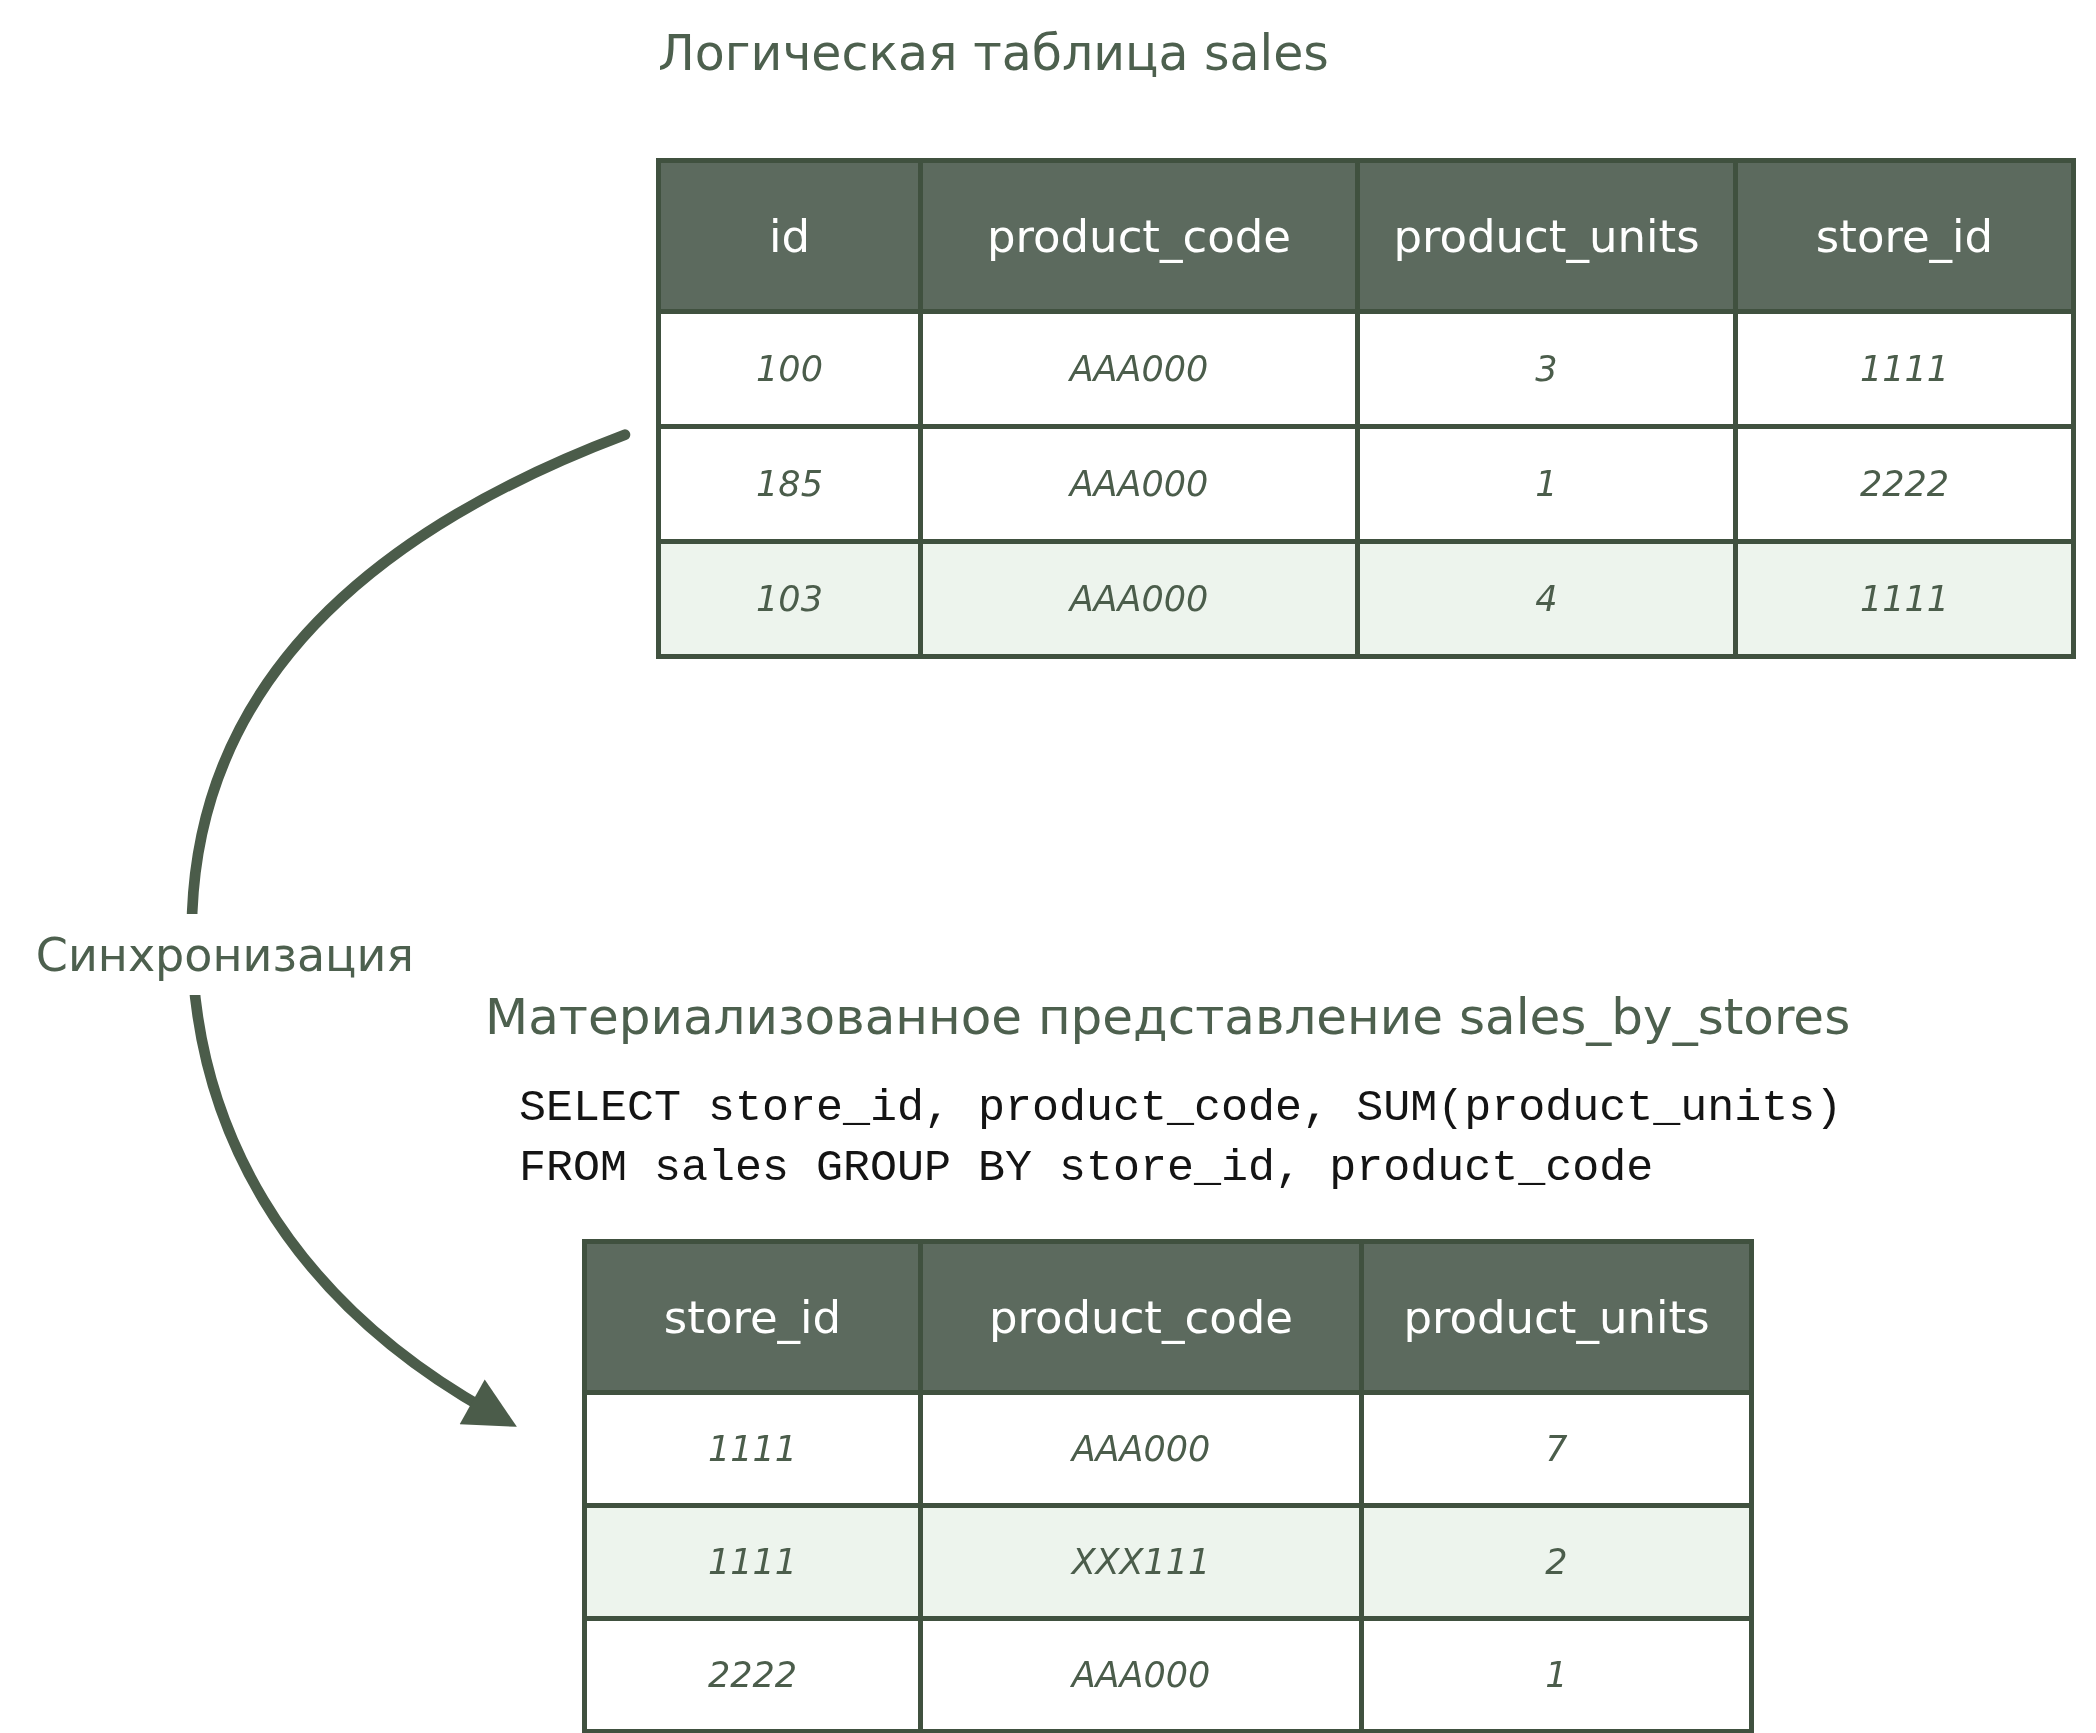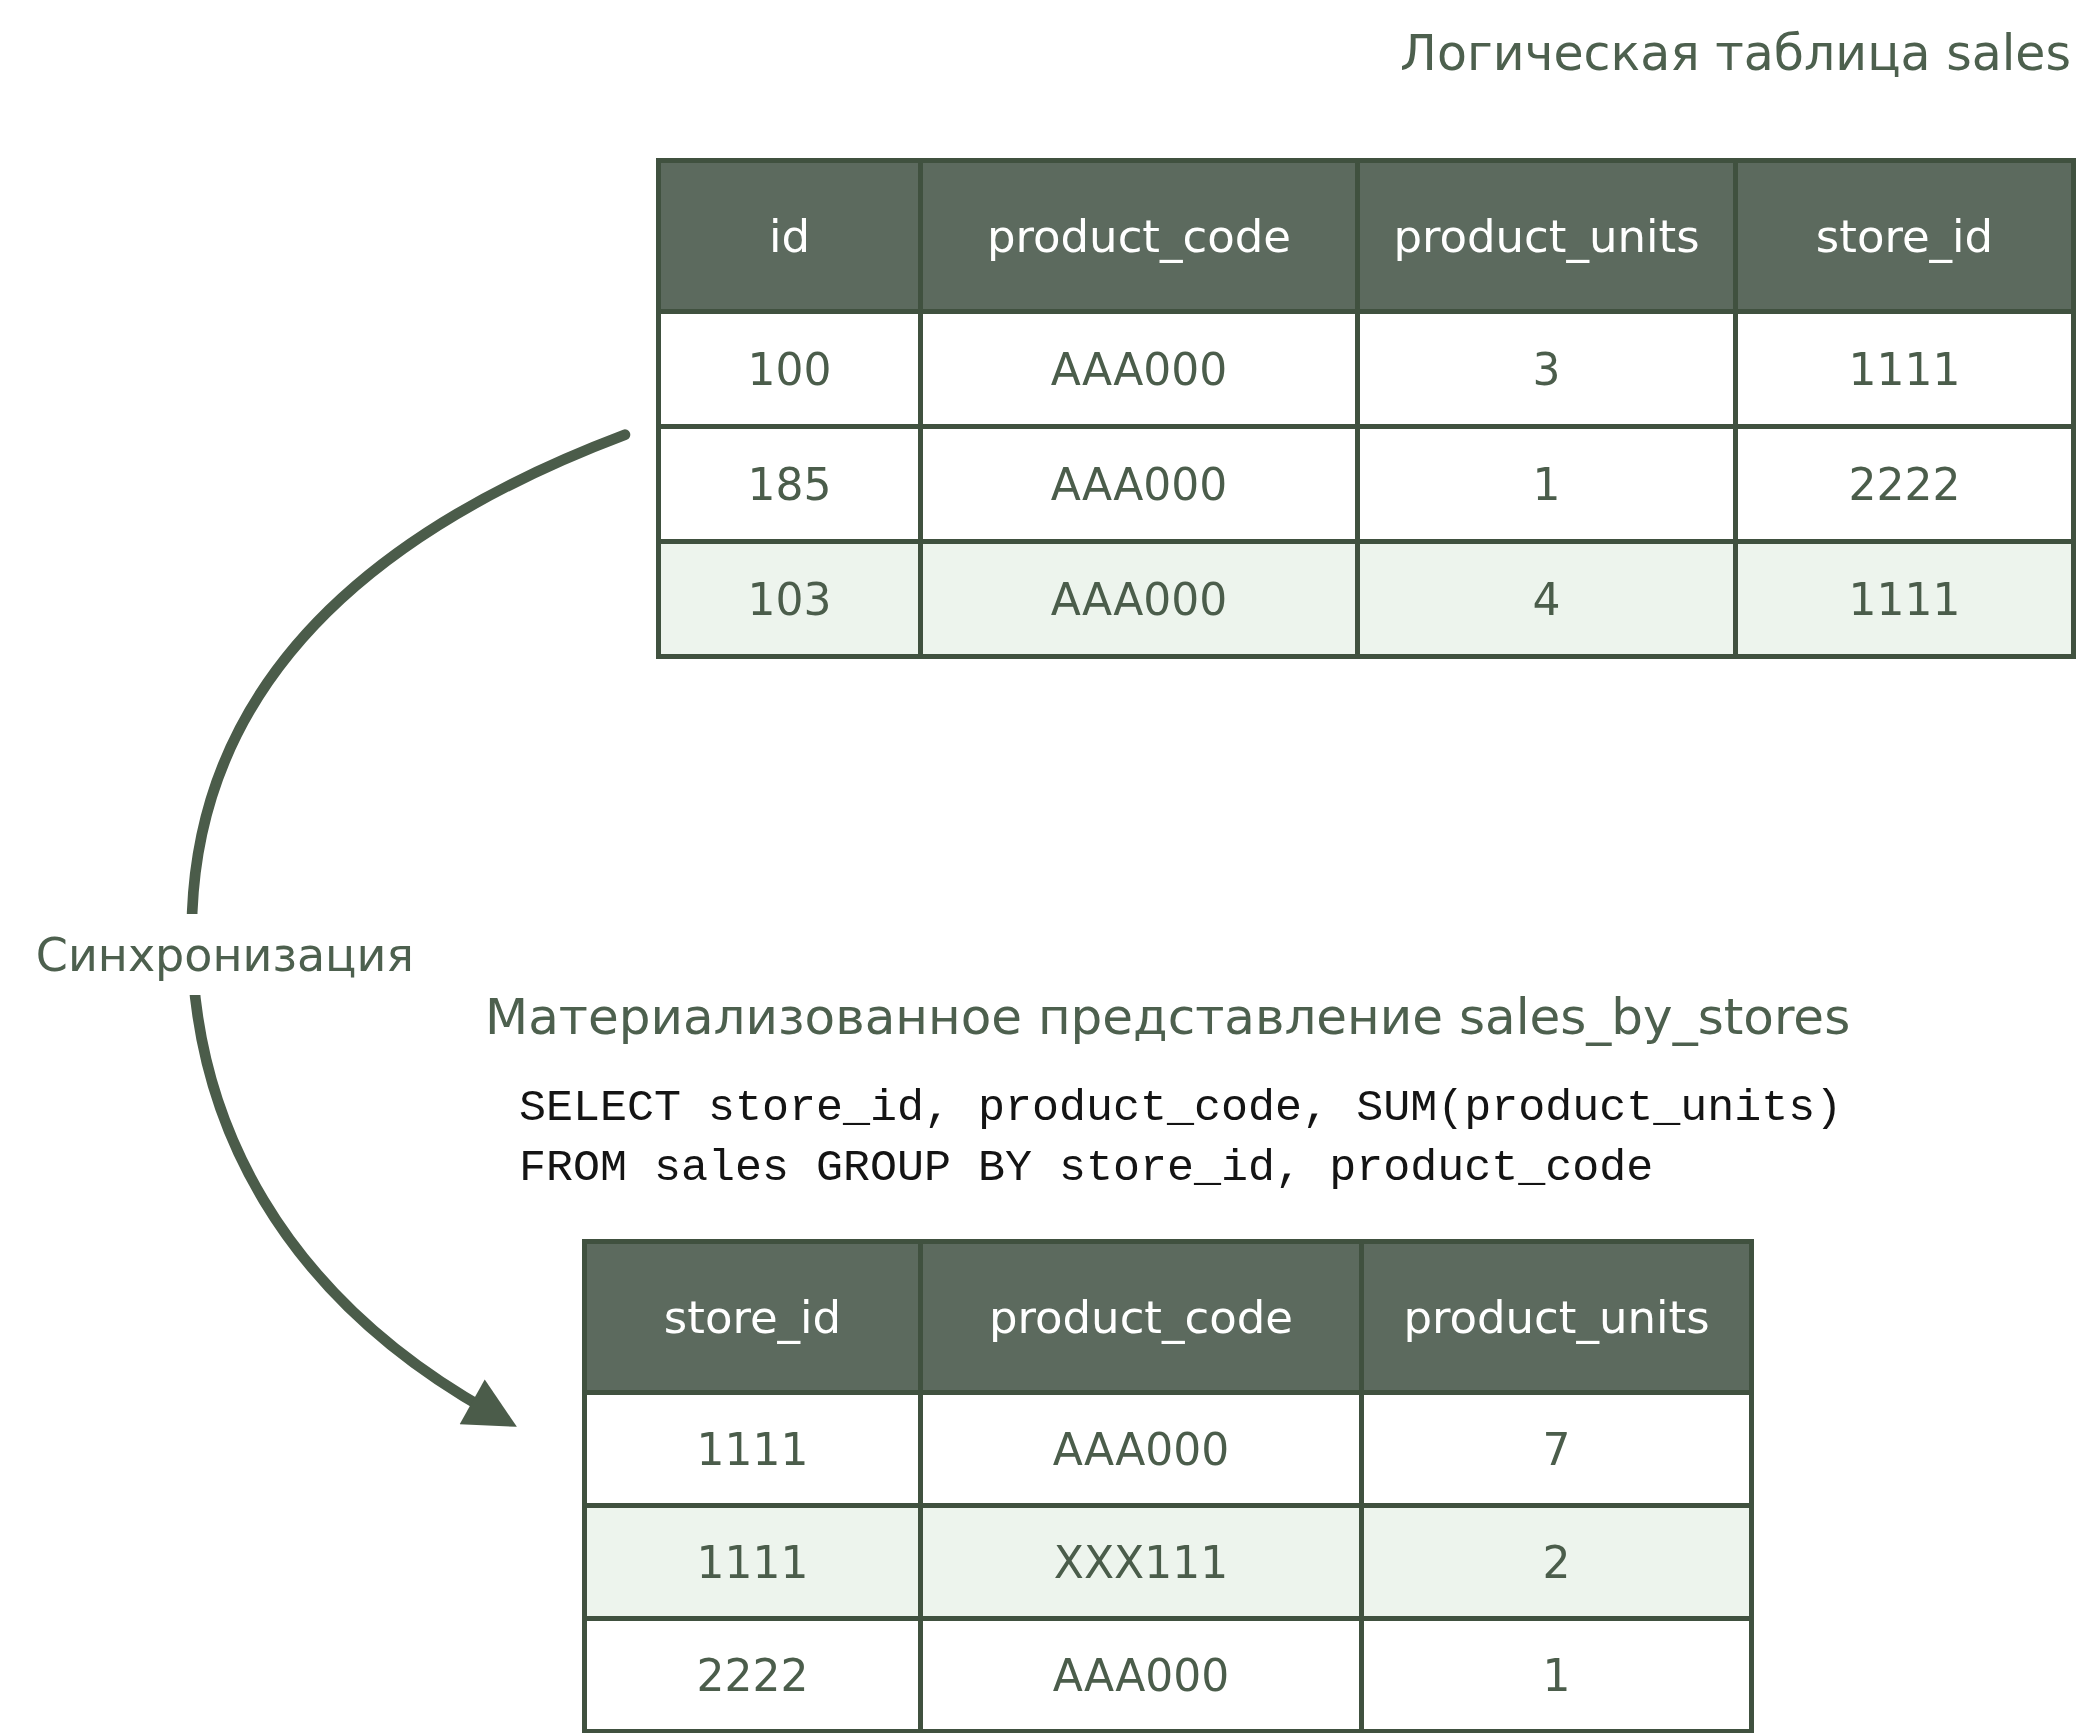--- a/index.html
+++ b/index.html
@@ -13,21 +13,21 @@
 
   .diagram-title {
     position: absolute;
     color: var(--title-text, #4d604e);
     white-space: nowrap;
   }
   #top-title {
     top: 25px;
     left: 658px;
     width: 1413px;
-    text-align: right;
+    text-align: left;
     font-size: 49px;
   }
   #mv-title {
     top: 988px;
     left: 485px;
     font-size: 50px;
   }
 
   .sql {
     position: absolute;
@@ -55,22 +55,23 @@
   }
   .data-table th {
     background: var(--header-bg, #5c6a5e);
     color: var(--header-text, #ffffff);
     font-size: 45px;
     height: 151px;
   }
   .data-table td {
     background: var(--row-bg, #ffffff);
     color: var(--cell-text, #4b5d4b);
-    font-size: 44px;
+    font-size: 35px;
     height: 115px;
+    font-style: italic;
   }
   .data-table tr.alt td { background: var(--row-alt-bg, #edf4ed); }
 
   #logical-table { left: 656px; top: 138px; width: 1415px; }
   #mv-table      { left: 582px; top: 1219px; width: 1166px; }
   #mv-table td   { height: 113px; }
 
   #sync-arrow-svg {
     position: absolute;
     left: 0; top: 0;

